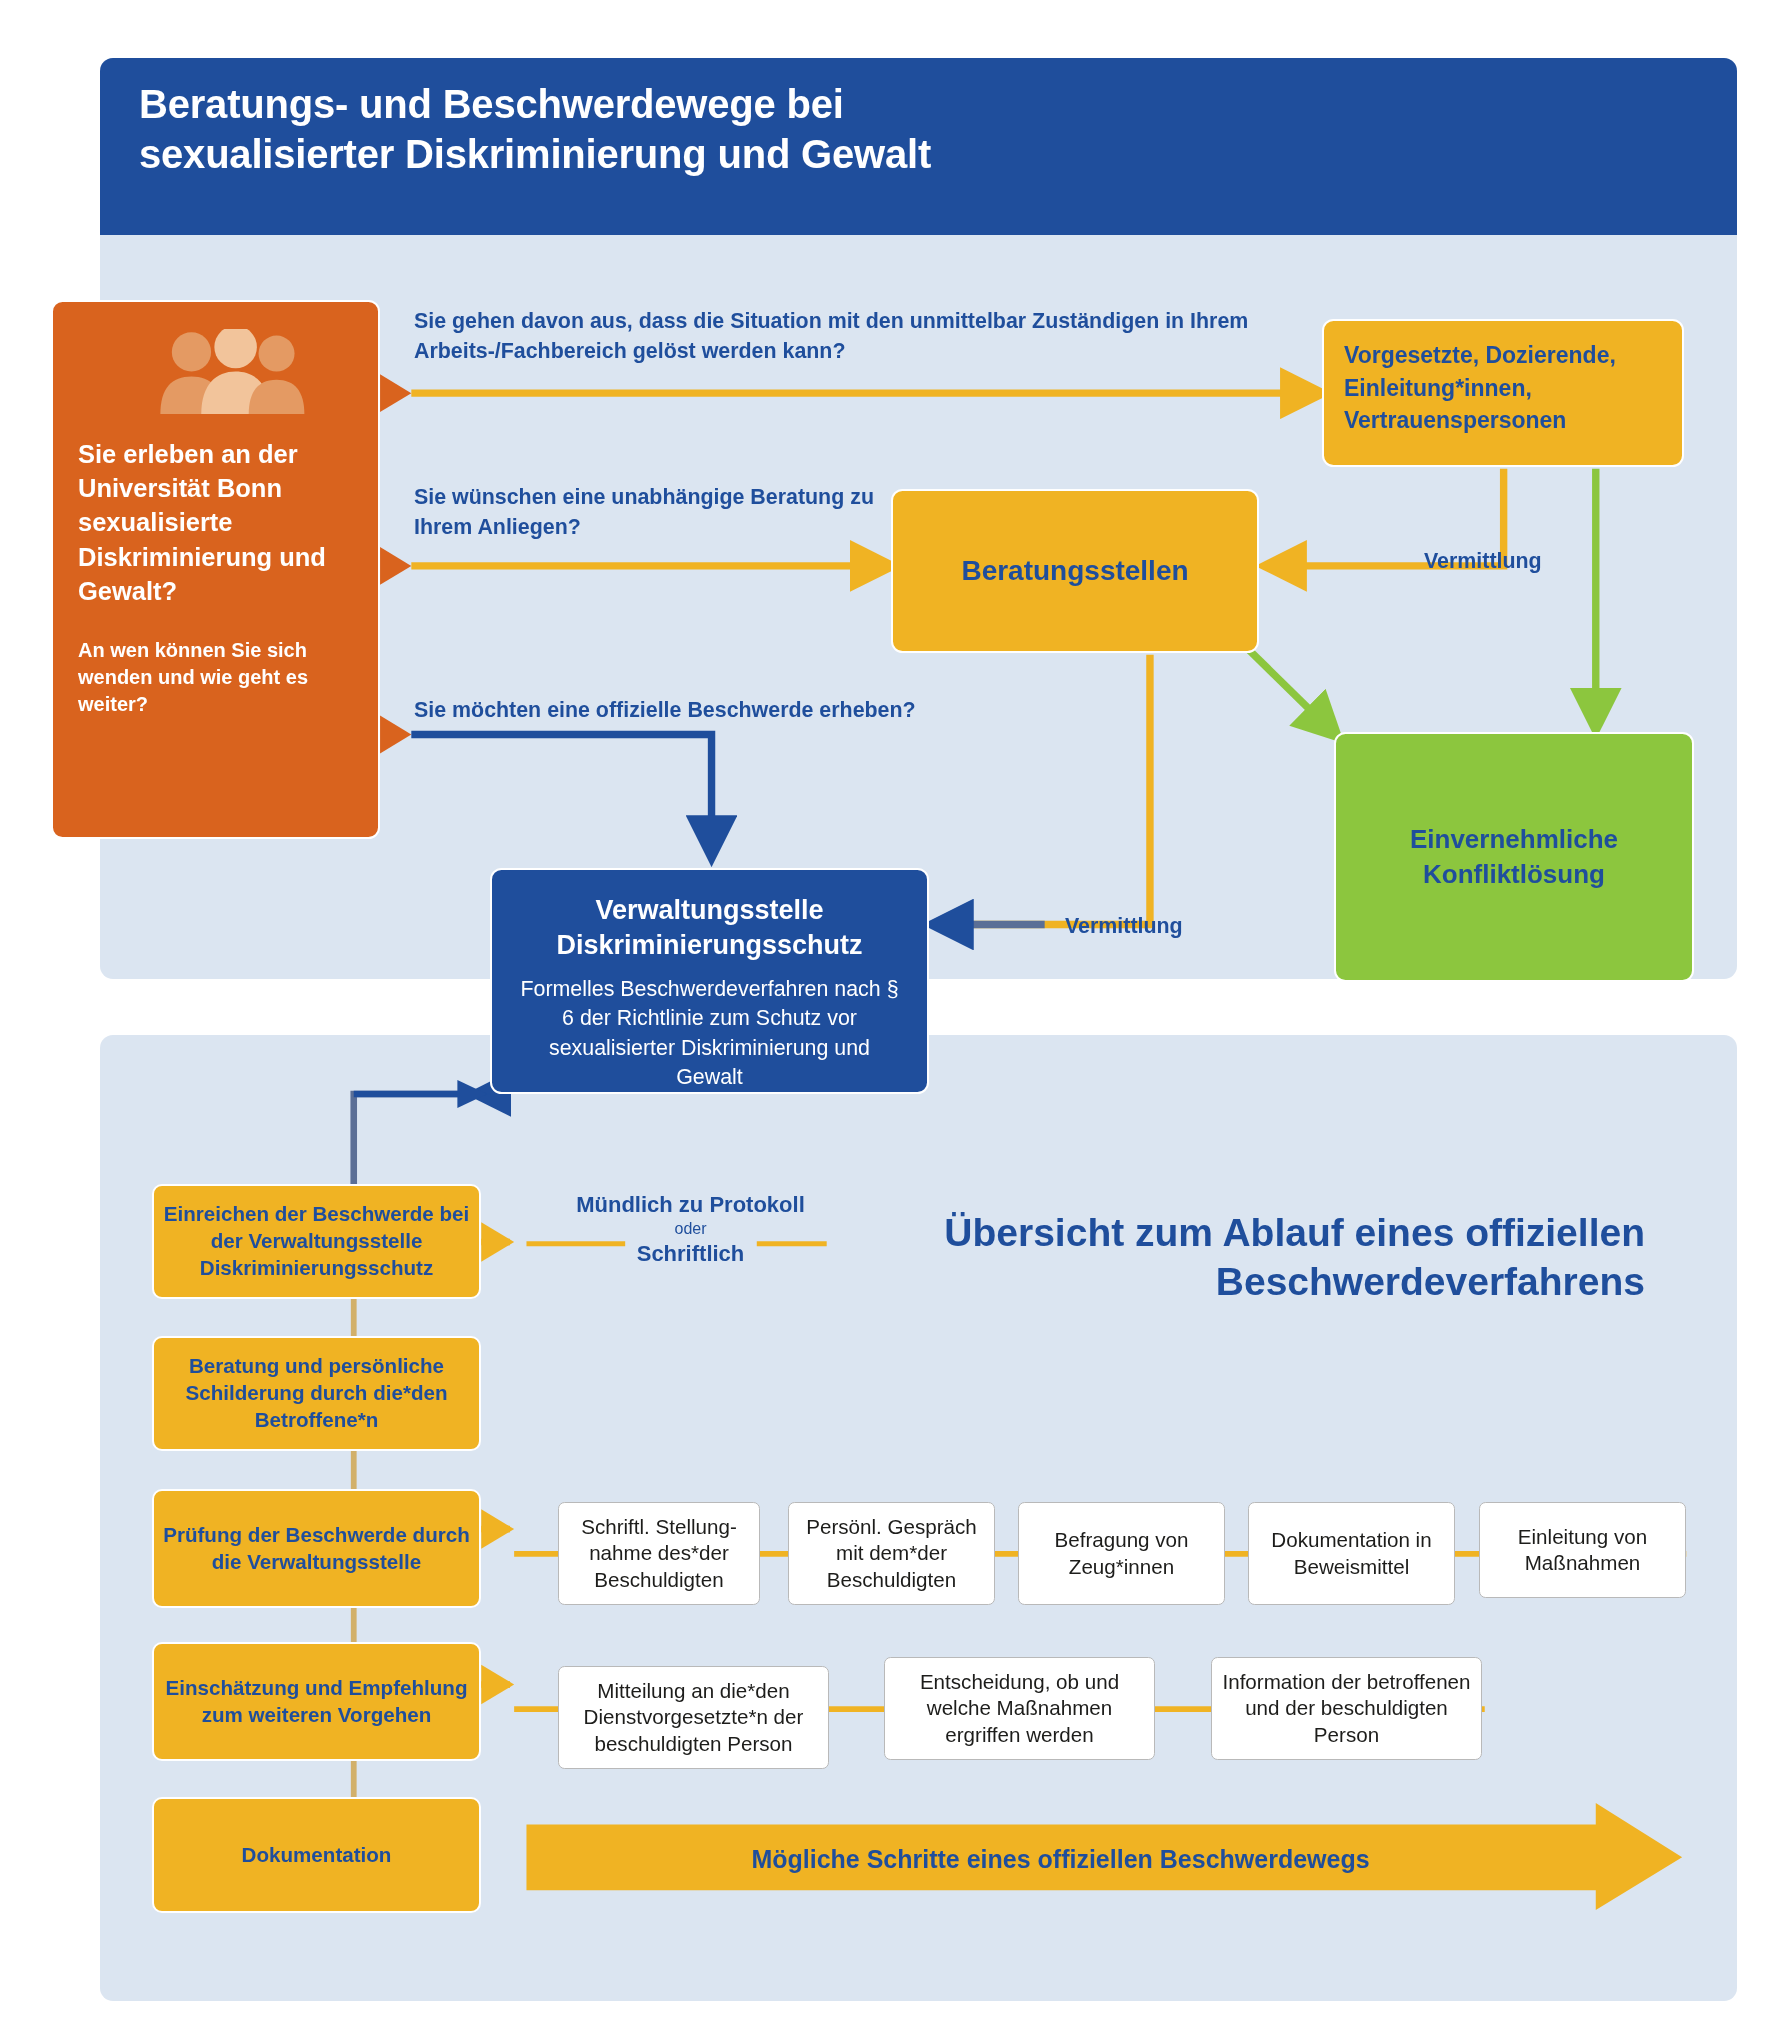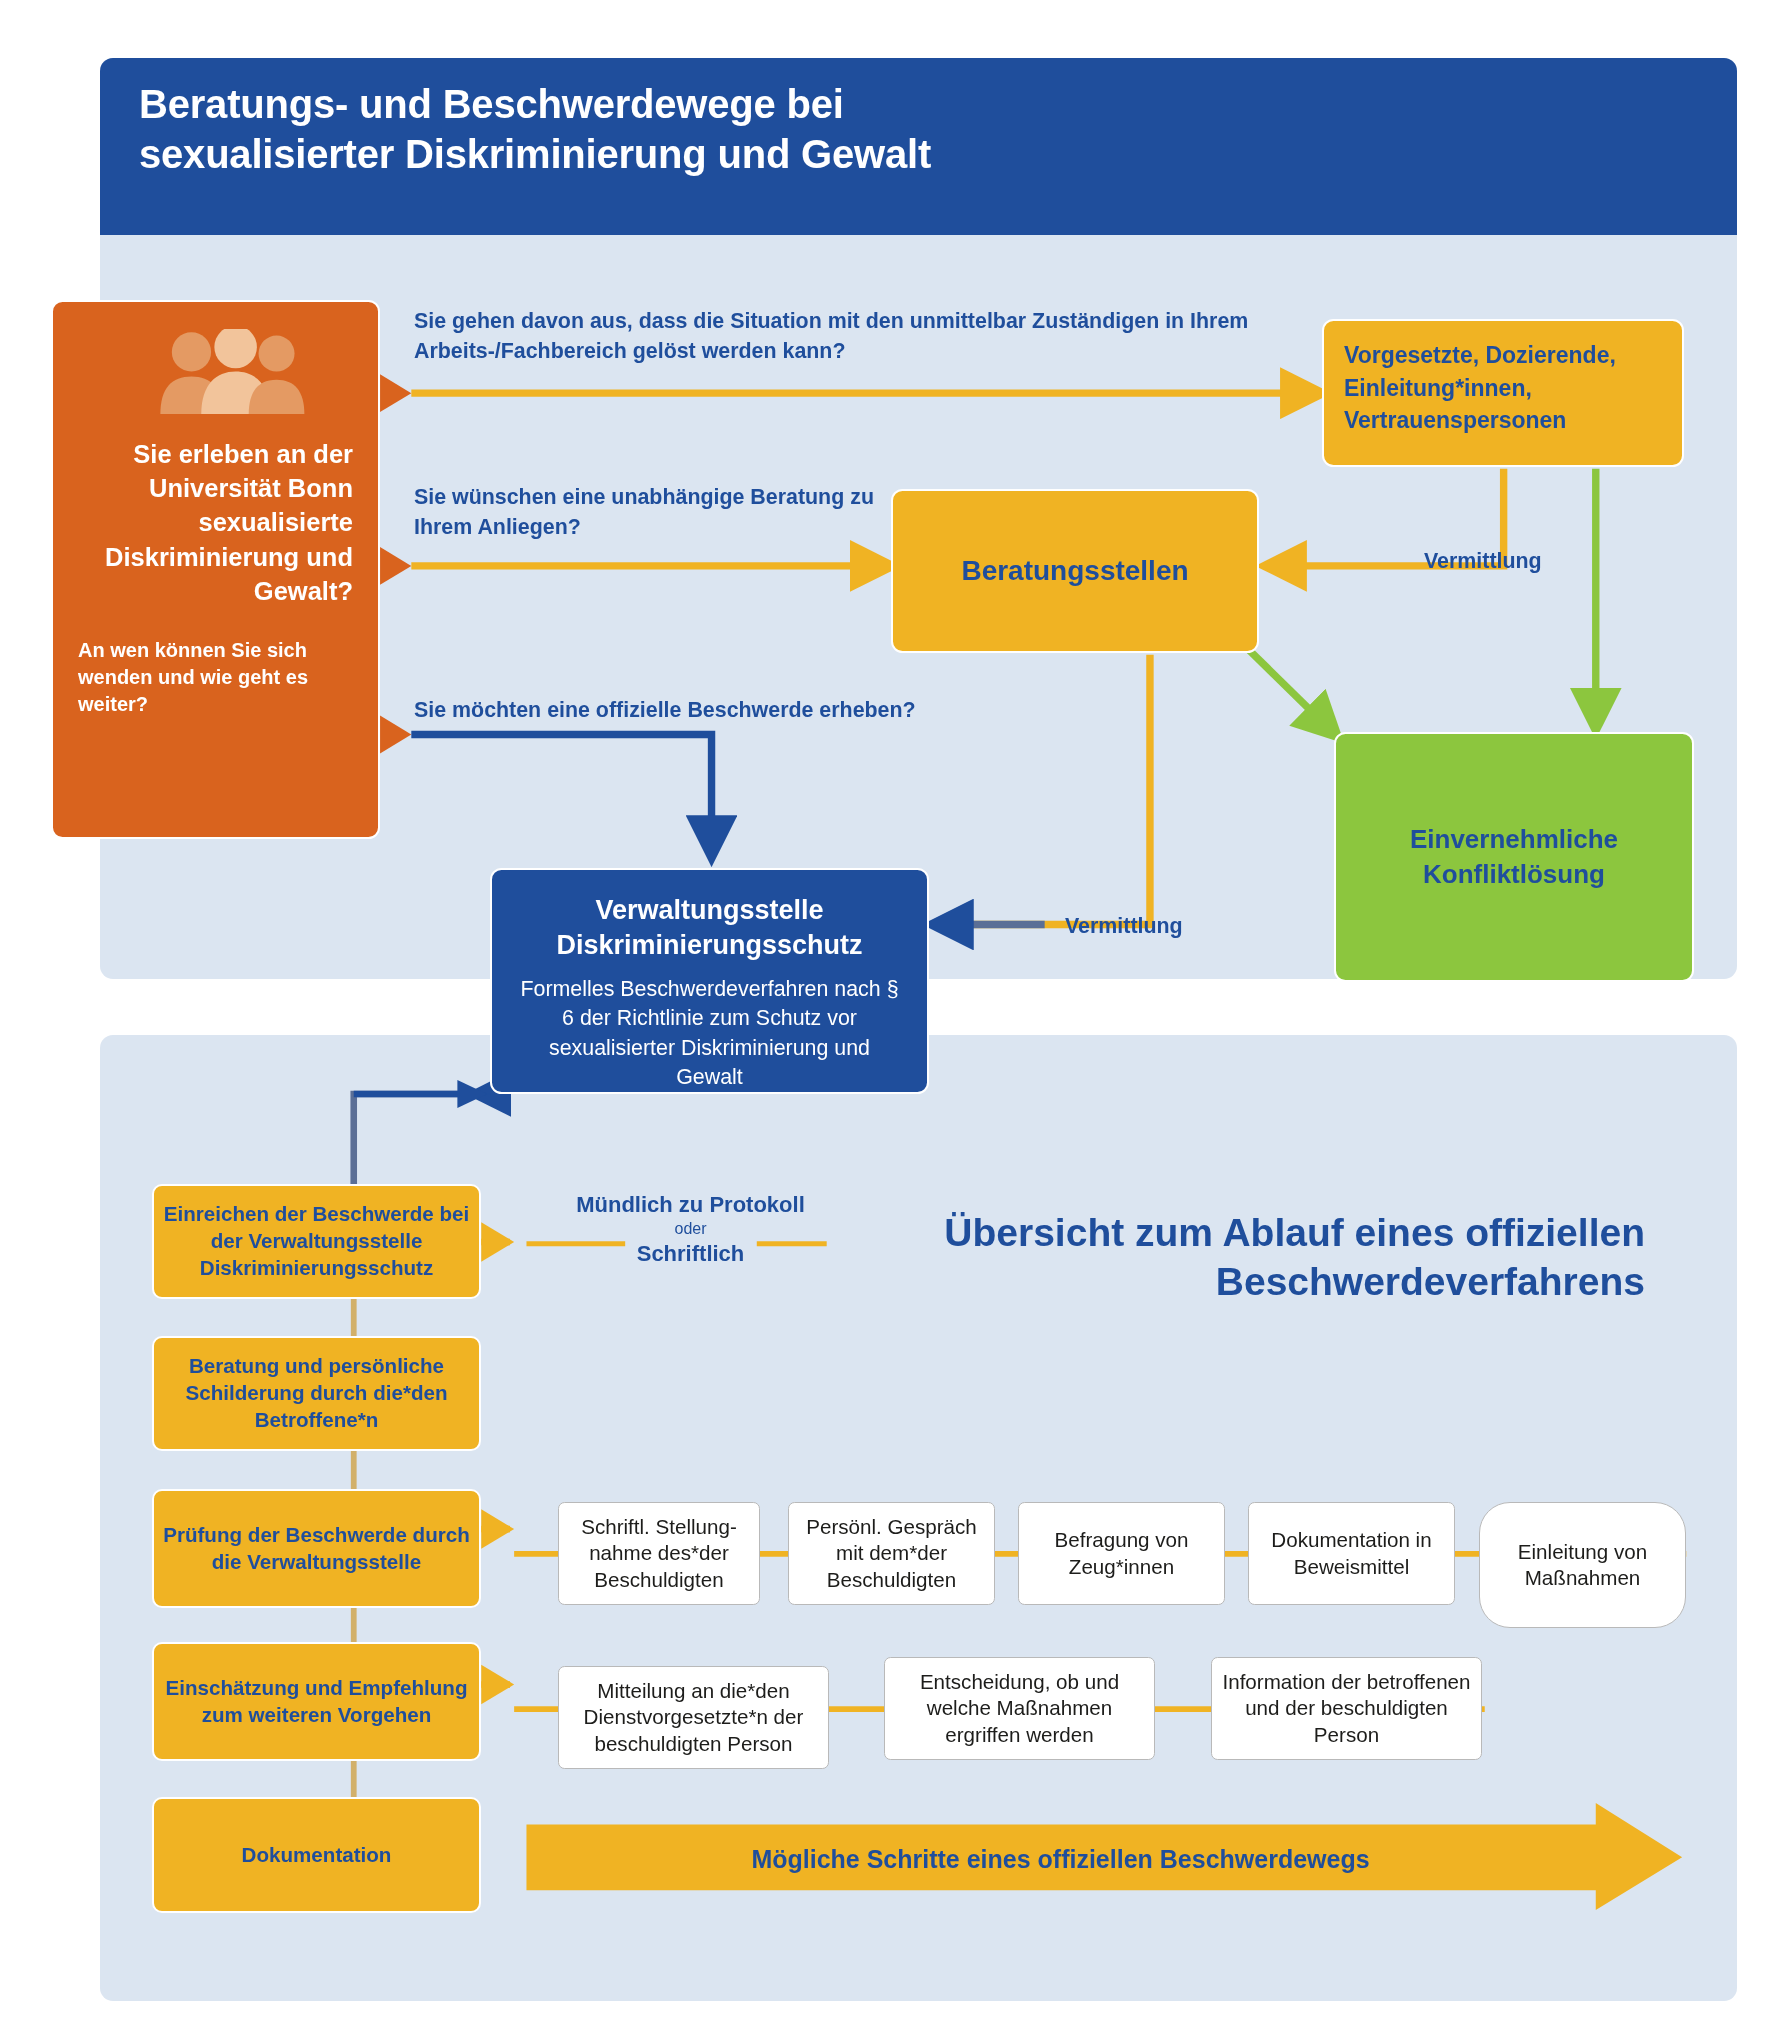--- a/index.html
+++ b/index.html
@@ -98,21 +98,20 @@
   }
   #origin-box .people-icon {
     display: block;
     margin: 6.6px 0 18px 74px;
   }
   #origin-box .q1 {
     font-size: 25.5px;
     font-weight: bold;
     line-height: 1.35;
     margin-bottom: 28px;
-    text-align: right;
   }
   #origin-box .q2 {
     font-size: 20px;
     font-weight: bold;
     line-height: 1.35;
   }
 
   #vorgesetzte-box {
     left: 1322px;
     top: 319px;
@@ -227,21 +226,21 @@
     display: flex;
     align-items: center;
     justify-content: center;
     text-align: center;
     padding: 3.3px 6.6px;
   }
   #det-3-0 { left: 558px; top: 1502px; width: 202px; height: 103px; }
   #det-3-1 { left: 788px; top: 1502px; width: 207px; height: 103px; }
   #det-3-2 { left: 1018px; top: 1502px; width: 207px; height: 103px; }
   #det-3-3 { left: 1248px; top: 1502px; width: 207px; height: 103px; }
-  #det-3-4 { left: 1479px; top: 1502px; width: 207px; height: 126px; border-radius: 31px; }
+  #det-3-4 { left: 1479px; top: 1502px; width: 207px; height: 96px; }
 
   #det-4-0 { left: 558px; top: 1666px; width: 271px; height: 103px; }
   #det-4-1 { left: 884px; top: 1657px; width: 271px; height: 103px; }
   #det-4-2 { left: 1211px; top: 1657px; width: 271px; height: 103px; }
 
   #protokoll-group {
     position: absolute;
     left: 526px;
     top: 1191px;
     width: 329px;

